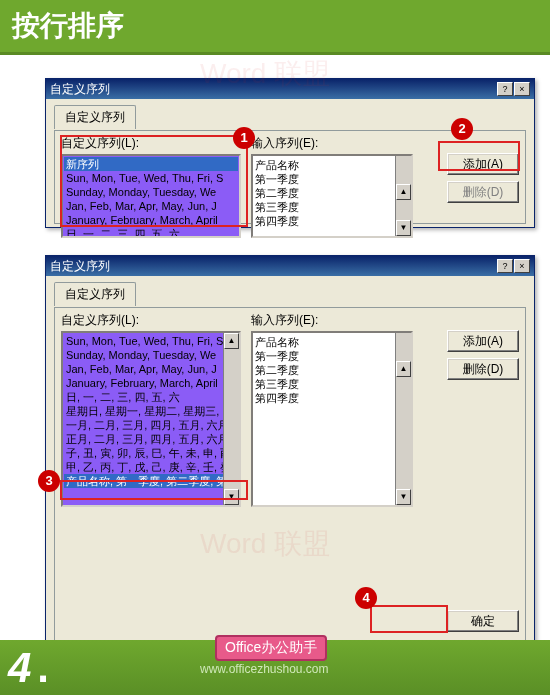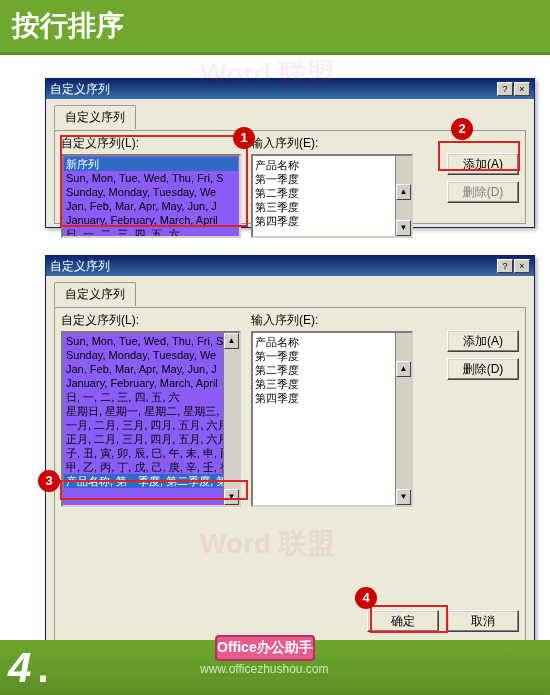--- a/index.html
+++ b/index.html
@@ -1,18 +1,18 @@
 <!DOCTYPE html>
 <html><head>
 <meta charset="utf-8">
 <style>
 *{box-sizing:border-box;margin:0;padding:0;font-family:"Microsoft YaHei",SimSun,sans-serif}
 body{width:550px;height:695px;background:#fff;position:relative;overflow:hidden}
 .top-banner{background:#6fa82e;color:#fff;font-size:28px;font-weight:bold;padding:7px 12px;width:100%;border-bottom:3px solid #5a8a24}
-.watermark{position:absolute;color:rgba(200,40,40,.08);font-size:28px;font-weight:bold;pointer-events:none;z-index:100}
+.watermark{position:absolute;color:rgba(200,40,40,.08);font-size:28px;font-weight:normal;pointer-events:none;z-index:100}
 .wm1{top:55px;left:200px}
 .wm2{top:525px;left:200px}
 .dialog{position:absolute;background:#ece9d8;border:1px solid #0a246a;box-shadow:2px 2px 4px rgba(0,0,0,.3)}
 .dlg1{left:45px;top:78px;width:490px;height:150px}
 .dlg2{left:45px;top:255px;width:490px;height:390px}
 .titlebar{background:linear-gradient(#0a246a,#3a6ea5);color:#fff;font-size:12px;padding:3px 4px;display:flex;align-items:center;justify-content:space-between;height:20px}
 .title-btns{display:flex;gap:1px}
 .title-btn{width:16px;height:14px;background:#d4d0c8;border:1px solid #fff;border-right-color:#404040;border-bottom-color:#404040;font-size:9px;line-height:12px;text-align:center;color:#000;cursor:pointer}
 .dialog-body{padding:6px 8px;background:#ece9d8;height:calc(100% - 20px);position:relative}
 .tab-strip{display:flex;margin-bottom:2px}
@@ -24,21 +24,21 @@
 .listbox .item{padding:0 2px;line-height:14px;white-space:nowrap}
 .listbox .item.sel{background:#316ac5;color:#fff}
 .textarea{background:#fff;border:2px inset #d4d0c8;font-size:11px;padding:2px;white-space:pre;overflow:hidden;line-height:14px}
 .win-btn{background:#ece9d8;border:1px solid #404040;border-top-color:#fff;border-left-color:#fff;box-shadow:inset -1px -1px #808080,inset 1px 1px #d4d0c8;font-size:12px;width:72px;height:22px;text-align:center;line-height:20px;cursor:pointer}
 .win-btn.disabled{color:#808080}
 .red-box{position:absolute;border:2px solid #d22;pointer-events:none;z-index:50}
 .num-badge{position:absolute;width:22px;height:22px;border-radius:50%;background:#c00;color:#fff;font-size:13px;font-weight:bold;text-align:center;line-height:22px;z-index:60}
 .bottom-banner{position:absolute;bottom:0;left:0;width:100%;height:55px;background:linear-gradient(#6fa82e,#5a8f26);color:#fff;display:flex;align-items:center;padding:0 8px}
 .step-num{font-size:42px;font-weight:bold;font-style:italic;margin-right:6px;position:relative}
 .step-dot{font-size:42px;font-weight:bold}
-.pink-badge{background:#e85a8a;border:2px solid #b03060;border-radius:4px;padding:2px 0;font-size:14px;font-weight:bold;position:absolute;left:215px;top:-5px}
+.pink-badge{background:#e85a8a;border:2px solid #b03060;border-radius:4px;padding:2px 8px;font-size:14px;font-weight:normal;position:absolute;left:215px;top:-5px}
 .url{font-size:12px;position:absolute;left:200px;top:22px;color:#cfe8b8}
 .instr{font-size:15px;font-weight:bold;margin-left:8px;margin-top:18px}
 .scroll-imit{position:absolute;right:0;top:0;width:16px;background:#d4d0c8;border-left:1px solid #808080}
 .scroll-btn{height:16px;background:#d4d0c8;border:1px solid #fff;border-right-color:#404040;border-bottom-color:#404040;font-size:8px;text-align:center;line-height:14px}
 </style>
 </head>
 <body>
 
 <div class="top-banner">按行排序</div>
 
@@ -137,21 +137,20 @@
           </div>
         </div>
       </div>
       <div class="col" style="right:6px;top:22px">
         <div class="win-btn">添加(A)</div>
         <div style="height:6px"></div>
         <div class="win-btn">删除(D)</div>
       </div>
       <div class="col" style="right:6px;bottom:8px;display:flex;gap:8px">
         <div class="win-btn">确定</div>
-        <div class="win-btn">取消</div>
       </div>
     </div>
   </div>
 </div>
 
 <div class="red-box" style="left:60px;top:135px;width:188px;height:92px"></div>
 <div class="num-badge" style="left:233px;top:127px">1</div>
 
 <div class="red-box" style="left:438px;top:141px;width:82px;height:30px"></div>
 <div class="num-badge" style="left:451px;top:118px">2</div>

